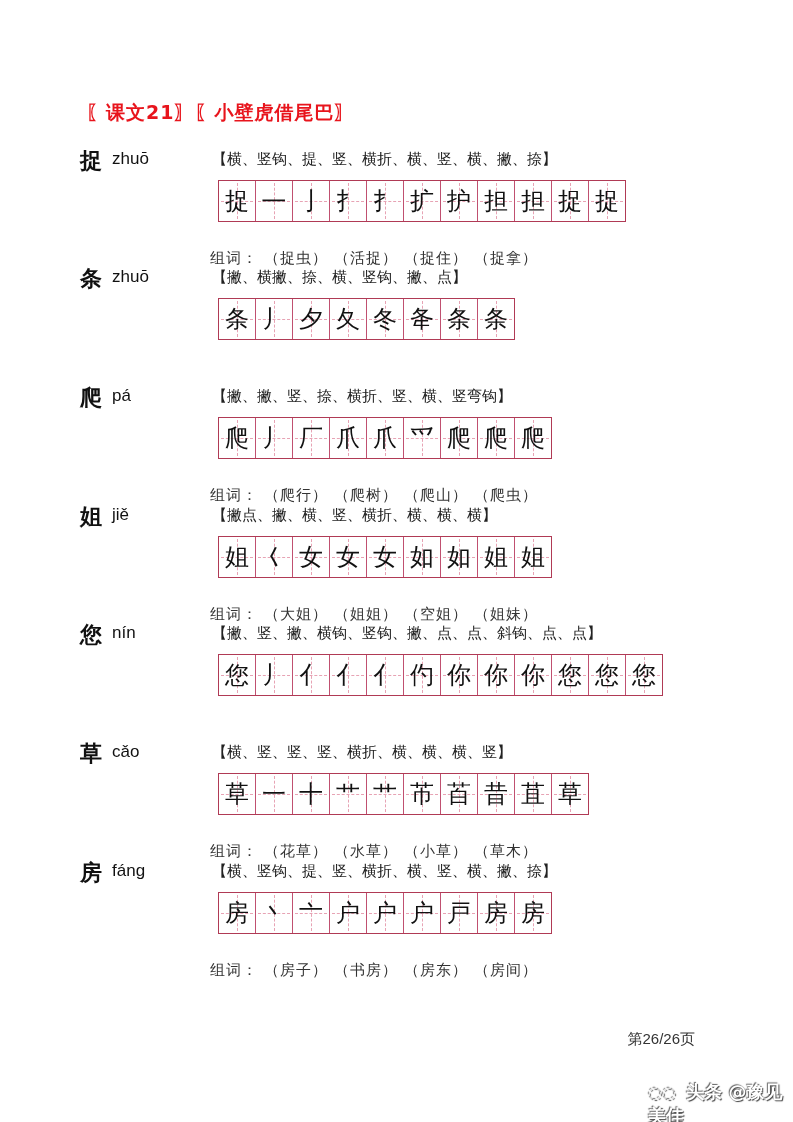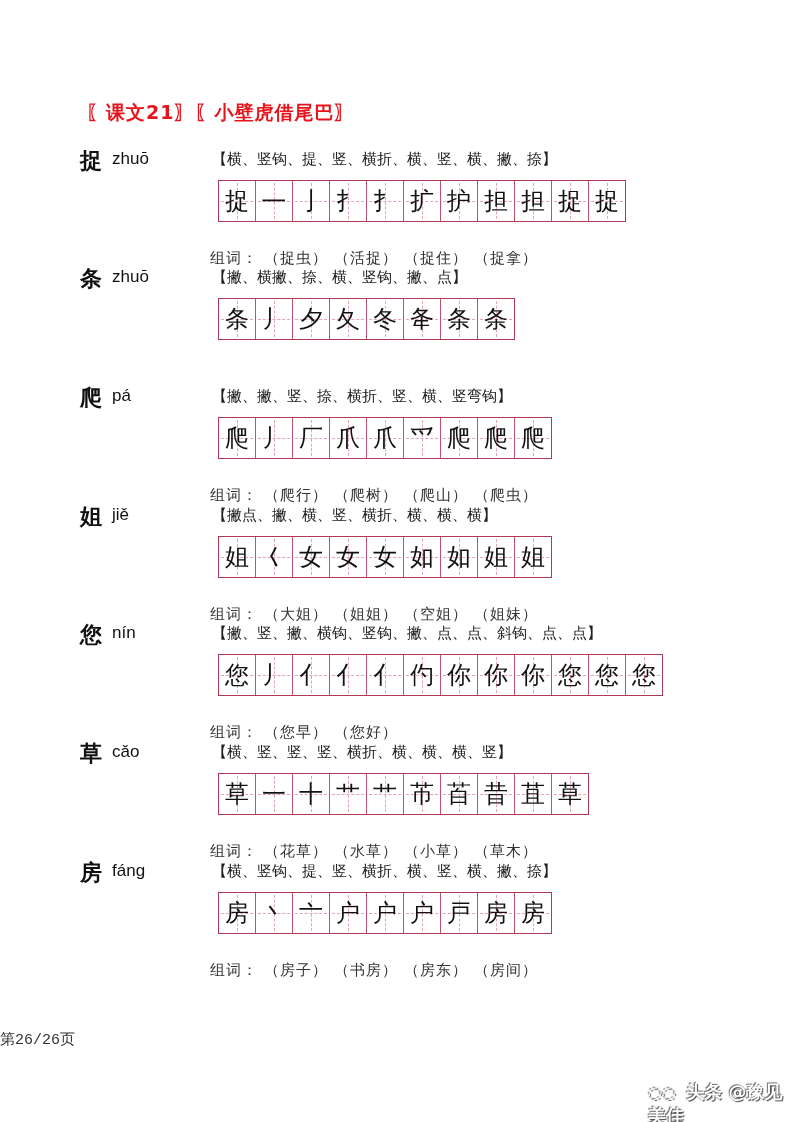--- a/index.html
+++ b/index.html
@@ -21,22 +21,22 @@
           font-family: "DejaVu Sans", "Liberation Sans", sans-serif; }
   .cell:first-child { border-left: none; }
   .cell::before { content: ""; position: absolute; left: 50%; top: 2px; bottom: 2px;
                   border-left: 1px dashed #e7a3b4; }
   .cell::after { content: ""; position: absolute; top: 50%; left: 2px; right: 2px;
                  border-top: 1px dashed #e7a3b4; }
   .cell span { position: relative; z-index: 1; }
   .words { position: absolute; left: 210px; top: 83px; font-size: 15px; color: #333; white-space: nowrap;
            font-family: "DejaVu Serif", "Liberation Serif", serif; letter-spacing: 1px; margin-top: 20px; }
   .words .w { margin-left: 6px; }
-  .footer { position: absolute; left: 0; width: 695px; top: 1030px; text-align: left; font-size: 15px;
-            color: #333; font-family: Liberation Mono, monospace; }
+  .footer { position: absolute; left: 0; width: 695px; top: 1030px; text-align: right; font-size: 15px;
+            color: #333; font-family: Liberation Sans, sans-serif; }
   .watermark { position: absolute; left: 612px; top: 1080px; font-size: 18px; color: #fff;
                text-shadow: 1px 1px 1px #444, -1px -1px 1px #666; font-weight: bold;
                font-family: "DejaVu Sans", "Liberation Sans", sans-serif; margin-left: 36px; }
   .watermark .wm-icon { font-size: 16px; margin-right: 4px; color: #ddd; }
 </style>
 </head>
 <body>
 
 <div class="title">〖课文21〗〖小壁虎借尾巴〗</div>
 
@@ -218,21 +218,20 @@
         <div class="cell">
           <span>您</span>
         </div>
         <div class="cell">
           <span>您</span>
         </div>
         <div class="cell">
           <span>您</span>
         </div>
       </div>
-      <div class="words"><span>组词：</span><span class="w">（您早）</span><span class="w">（您好）</span></div>
     </div>
     <div class="entry" style="top: 739px;">
       <div class="head-char">草</div>
       <div class="pinyin">cǎo</div>
       <div class="strokes">【横、竖、竖、竖、横折、横、横、横、竖】</div>
       <div class="grid">
         <div class="cell">
           <span>草</span>
         </div>
         <div class="cell">

